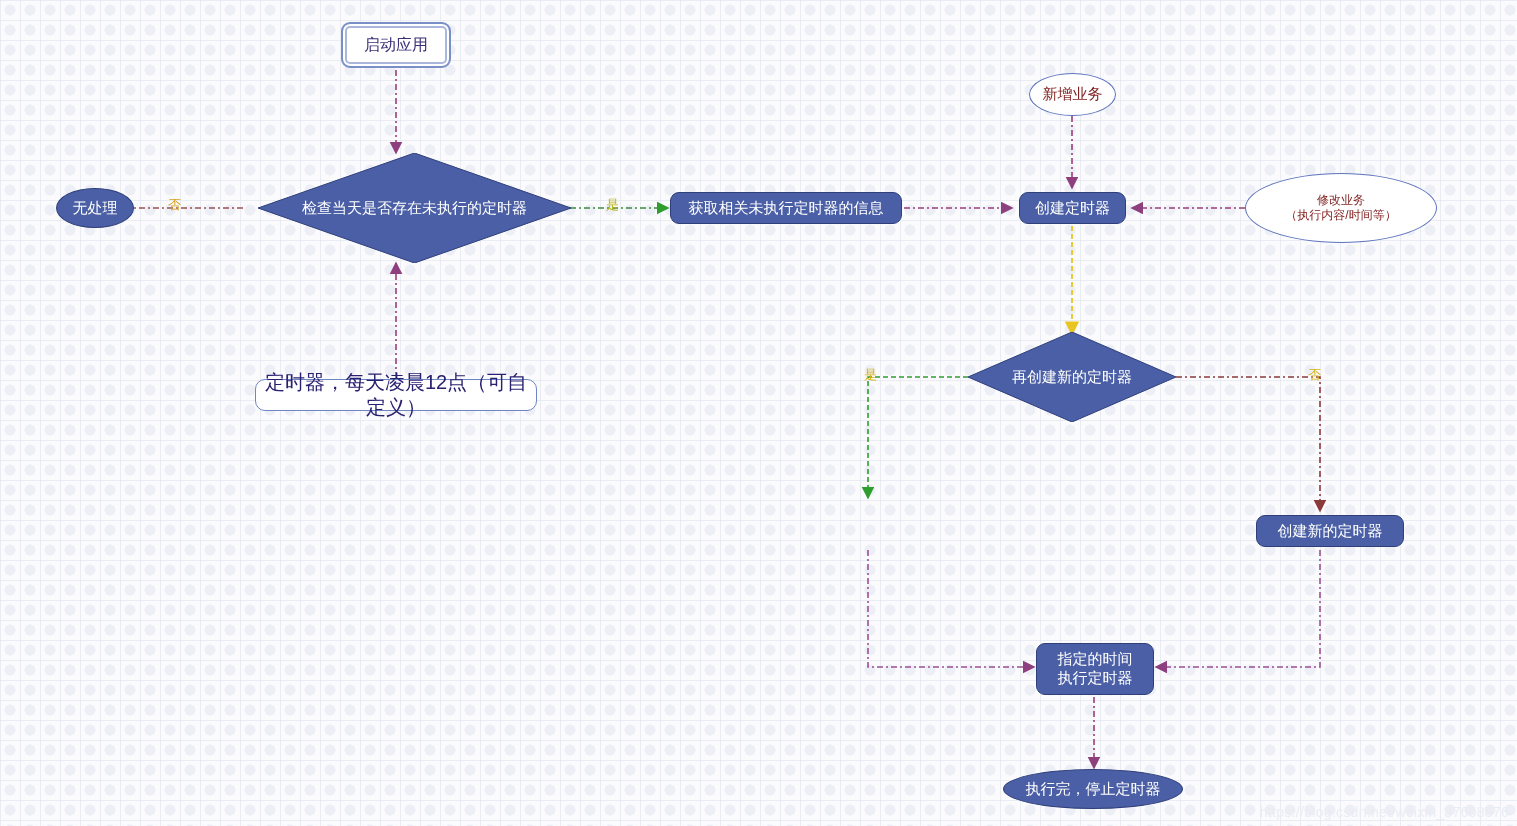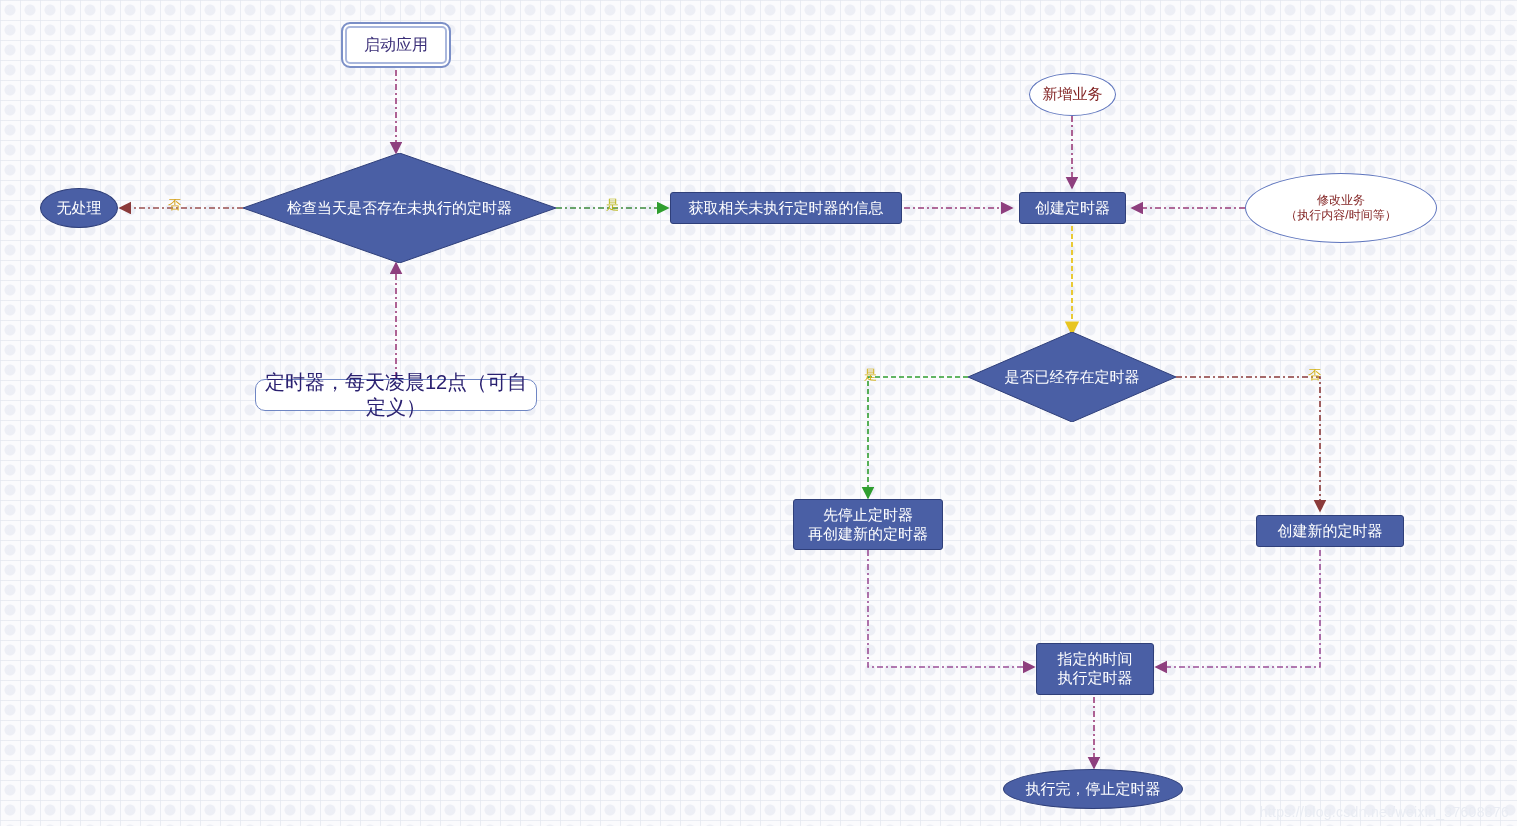--- a/index.html
+++ b/index.html
@@ -35,21 +35,21 @@
     align-items: center;
     justify-content: center;
     text-align: center;
     line-height: 1.25;
     white-space: pre-line;
   }
   
   .proc {
     background: #4a5fa5;
     border: 1px solid #2f3f7a;
-    border-radius: 3px;
+    border-radius: 9px;
     color: #ffffff;
     font-size: 15px;
     box-shadow: 0 0 0 0 transparent;
   }
   
   .start-term {
     background: #ffffff;
     border: 2px solid #7b8fc7;
     border-radius: 9px;
     color: #3b2f78;
@@ -162,49 +162,47 @@
 
     <path d="M868,550 L868,667 L1034,667" stroke="#9b4f96" stroke-width="1.6" fill="none" stroke-dasharray="6,3,2,3" marker-end="url(#arrow-purple)"></path>
 
     <path d="M1320,550 L1320,667 L1156,667" stroke="#9b4f96" stroke-width="1.6" fill="none" stroke-dasharray="6,3,2,3" marker-end="url(#arrow-purple)"></path>
 
     <path d="M1094,697 L1094,768" stroke="#9b3d7a" stroke-width="1.6" fill="none" stroke-dasharray="6,3,2,3" marker-end="url(#arrow-purple)"></path>
   </svg>
 
   <div class="node start-term" style="left:341px; top:22px; width:110px; height:46px;">启动应用</div>
 
-  <div class="diamond-wrap" style="left:243px; top:153px; width:313px; height:110px;">
+  <div class="diamond-wrap" style="left:258px; top:153px; width:313px; height:110px;">
     <svg class="diamond-shape" viewBox="0 0 313 110" preserveAspectRatio="none">
       <polygon points="156.5,0 313,55 156.5,110 0,55" fill="#4a5fa5" stroke="#2f3f7a" stroke-width="1"></polygon>
     </svg>
     <div class="diamond-label">检查当天是否存在未执行的定时器</div>
   </div>
 
-  <div class="node ellipse-fill" style="left:40px; top:188px; width:78px; height:40px;">无处理</div>
+  <div class="node ellipse-fill" style="left:56px; top:188px; width:78px; height:40px;">无处理</div>
 
   <div class="node proc" style="left:670px; top:192px; width:232px; height:32px;">获取相关未执行定时器的信息</div>
 
   <div class="node note" style="left:255px; top:379px; width:282px; height:32px;">定时器，每天凌晨12点（可自定义）</div>
 
   <div class="node ellipse-open" style="left:1029px; top:73px; width:87px; height:43px;">新增业务</div>
 
   <div class="node proc" style="left:1019px; top:192px; width:107px; height:32px;">创建定时器</div>
 
   <div class="node ellipse-open" style="left:1245px; top:173px; width:192px; height:70px; font-size:12px;">修改业务
 （执行内容/时间等）</div>
 
   <div class="diamond-wrap" style="left:968px; top:332px; width:208px; height:90px;">
     <svg class="diamond-shape" viewBox="0 0 208 90" preserveAspectRatio="none">
       <polygon points="104,0 208,45 104,90 0,45" fill="#4a5fa5" stroke="#2f3f7a" stroke-width="1"></polygon>
     </svg>
-    <div class="diamond-label">是否已经存在定时器</div>
+    <div class="diamond-label">再创建新的定时器</div>
   </div>
 
-  <div class="node proc" style="left:793px; top:499px; width:150px; height:51px;">先停止定时器
-再创建新的定时器</div>
 
   <div class="node proc" style="left:1256px; top:515px; width:148px; height:32px;">创建新的定时器</div>
 
   <div class="node proc" style="left:1036px; top:643px; width:118px; height:52px;">指定的时间
 执行定时器</div>
 
   <div class="node ellipse-fill" style="left:1003px; top:769px; width:180px; height:40px;">执行完，停止定时器</div>
 
   <div class="edge-label" style="left:168px; top:196px; color:#d4a017;">否</div>
 

